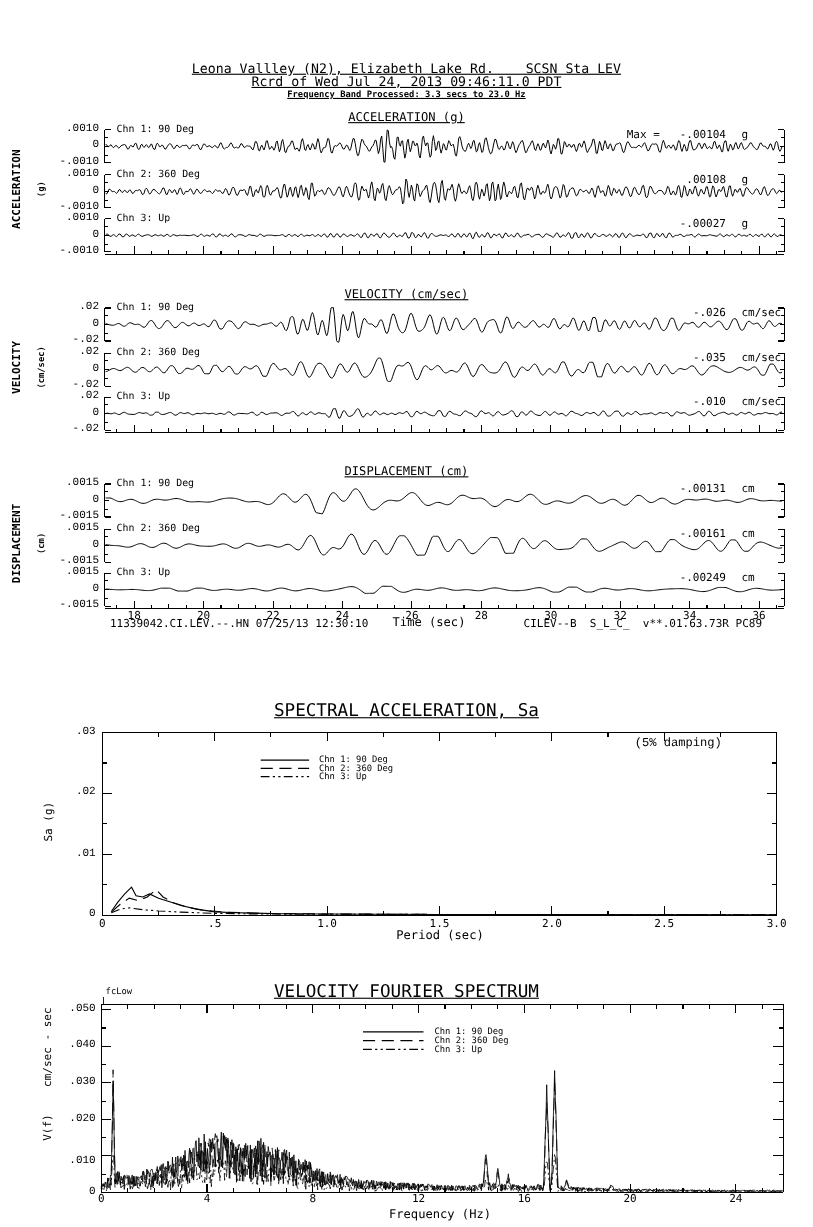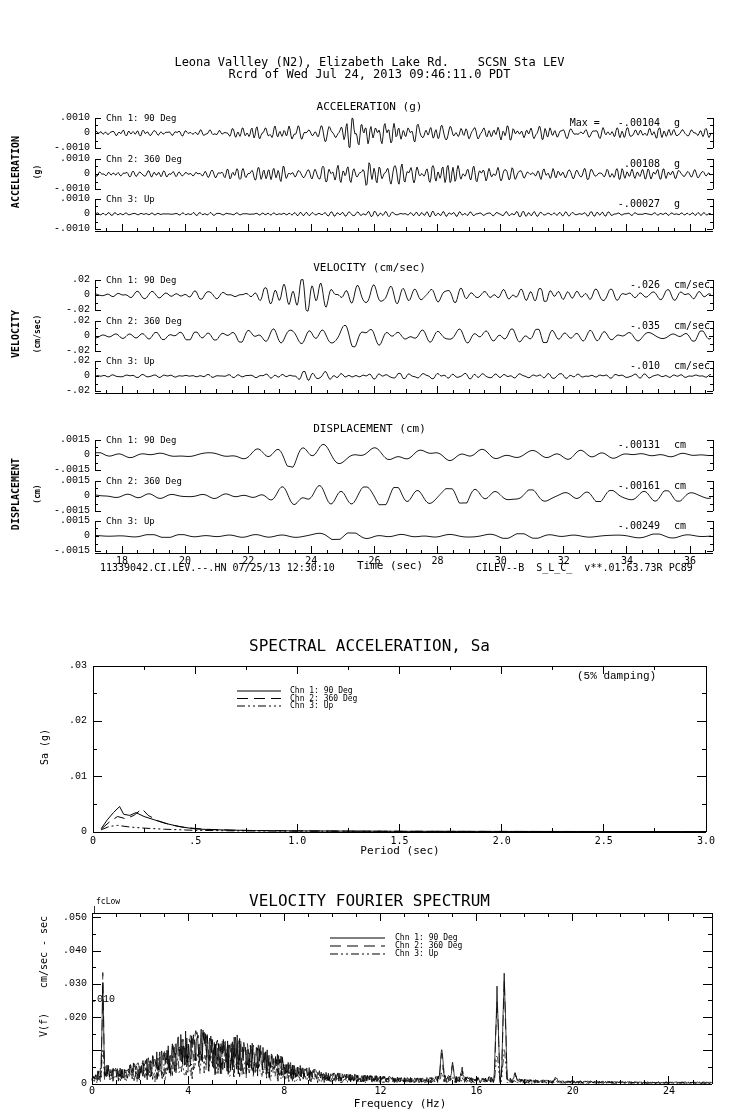--- a/index.html
+++ b/index.html
@@ -1,20 +1,20 @@
 <!DOCTYPE html>
 <html><head>
 <meta charset="utf-8">
 <style>
   html,body{margin:0;padding:0;background:#fff;}
   #page{position:relative;width:739px;height:1115px;background:#ffffff;overflow:hidden;
         font-family:"DejaVu Sans Mono",monospace;color:#000;}
   #plot-svg{position:absolute;left:0;top:0;}
   .abs{position:absolute;white-space:pre;line-height:1.15;}
-  .tcenter{left:30px;width:679px;text-align:center;}
+  .tcenter{left:30px;width:679px;text-align:center;text-decoration:underline;}
   .hdr1{font-size:12px;}
   .hdr3{font-size:8px;font-weight:bold;}
   .gtitle{font-size:11px;}
   .btitle{font-size:16px;}
   .rot{transform:translate(-50%,-50%) rotate(-90deg);white-space:nowrap;}
   .sidemain{font-size:10px;font-weight:bold;}
   .sideunit{font-size:8px;font-weight:bold;}
   .rlab{font-size:10px;}
   .chn{left:106px;font-size:9px;}
   .peak{left:480px;font-size:10px;}
@@ -459,26 +459,27 @@
       <div class="glabel" style="left: 188.16px; top: 1091px;">4</div>
       <div class="glabel" style="left: 284.32px; top: 1091px;">8</div>
       <div class="glabel" style="left: 380.48px; top: 1091px;">12</div>
       <div class="glabel" style="left: 476.64px; top: 1091px;">16</div>
       <div class="glabel" style="left: 572.8px; top: 1091px;">20</div>
       <div class="glabel" style="left: 668.96px; top: 1091px;">24</div>
       <div class="glabel ra" style="left: 87px; top: 917.981px;">.050</div>
       <div class="glabel ra" style="left: 87px; top: 951.184px;">.040</div>
       <div class="glabel ra" style="left: 87px; top: 984.388px;">.030</div>
       <div class="glabel ra" style="left: 87px; top: 1017.59px;">.020</div>
-      <div class="glabel ra" style="left: 87px; top: 1000px; margin-left: 28px;">.010</div>
+      <div class="glabel ra" style="left: 87px; top: 1056px;">.010</div>
       <div class="glabel ra" style="left: 87px; top: 1084px;">0</div>
     </div>
 
   <div class="abs tcenter hdr1" style="top:56px">Leona Vallley (N2), Elizabeth Lake Rd.    SCSN Sta LEV</div>
   <div class="abs tcenter hdr1" style="top:68px">Rcrd of Wed Jul 24, 2013 09:46:11.0 PDT</div>
+  <div class="abs tcenter hdr3" style="top:81px">Frequency Band Processed: 3.3 secs to 23.0 Hz</div>
 
   <div class="abs tcenter gtitle" style="top:101px">ACCELERATION (g)</div>
   <div class="abs tcenter gtitle" style="top:262px">VELOCITY (cm/sec)</div>
   <div class="abs tcenter gtitle" style="top:423px">DISPLACEMENT (cm)</div>
 
   <div class="abs rot sidemain" style="left:16px;top:172px">ACCELERATION</div>
   <div class="abs rot sideunit" style="left:38px;top:172px">(g)</div>
   <div class="abs rot sidemain" style="left:16px;top:334px">VELOCITY</div>
   <div class="abs rot sideunit" style="left:38px;top:334px">(cm/sec)</div>
   <div class="abs rot sidemain" style="left:16px;top:494px">DISPLACEMENT</div>

